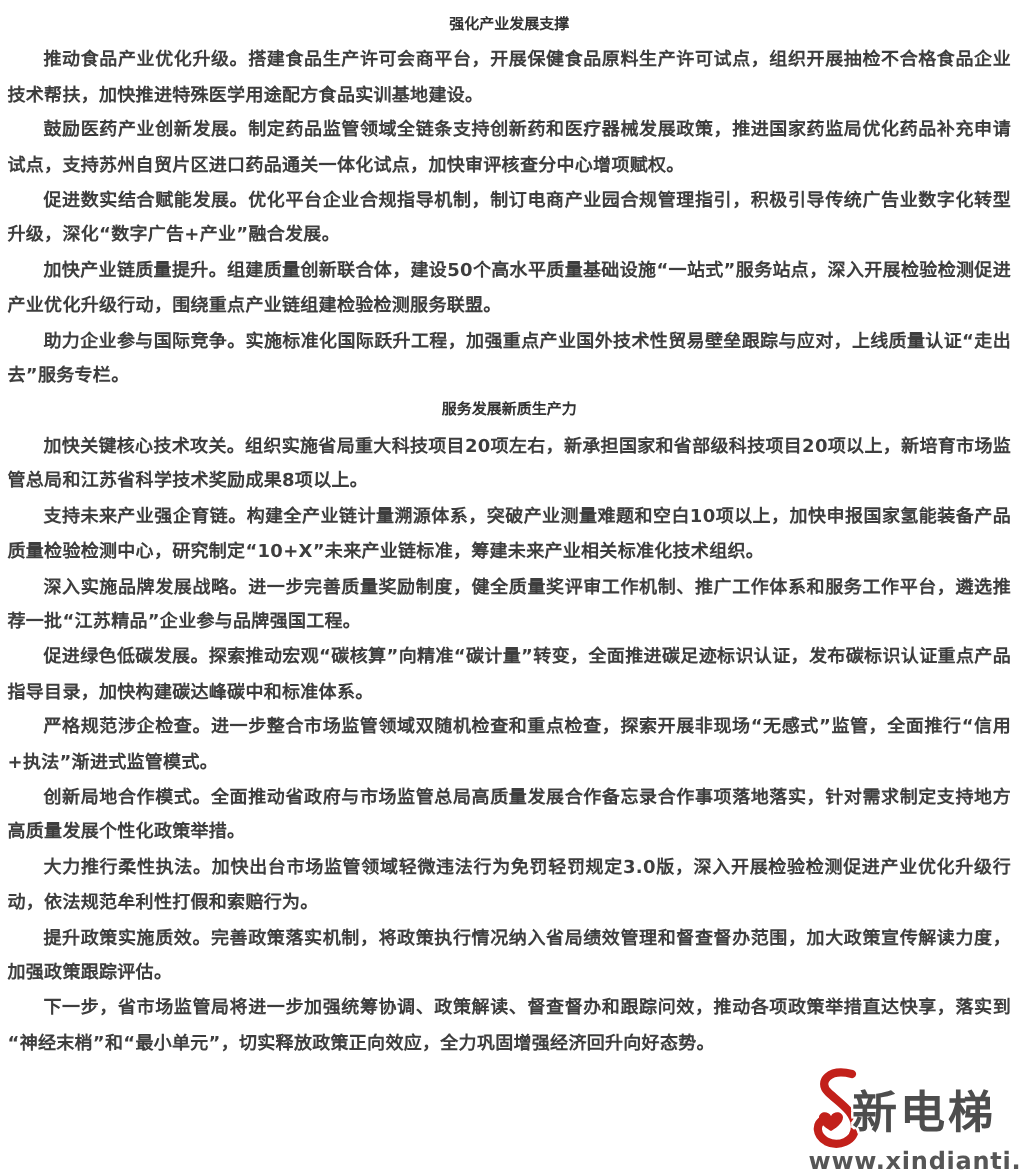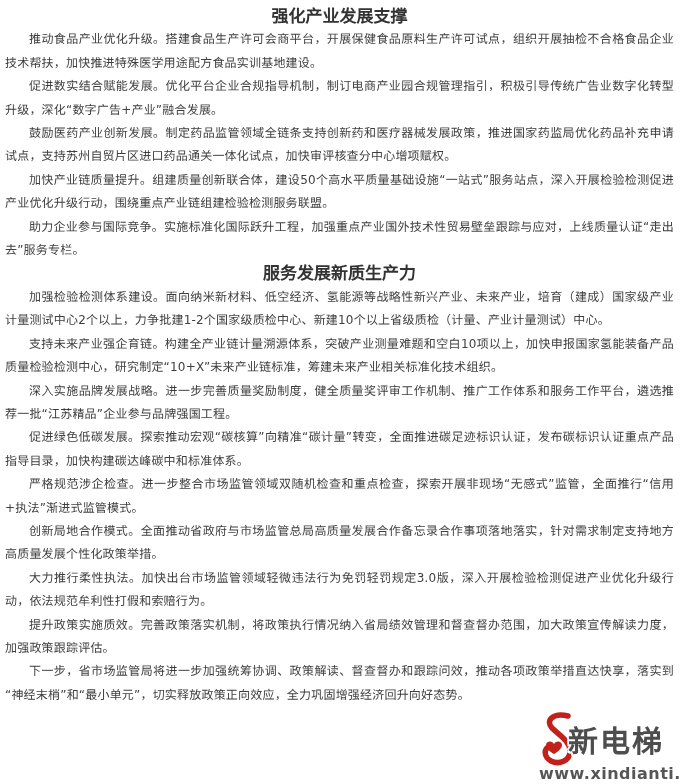--- a/index.html
+++ b/index.html
@@ -12,27 +12,28 @@
     padding:5px 6px 0 5px;
     font-size:12px;
     line-height:23.4px;
     color:#3e3e3e;
     text-align:justify;
   }
   .sec-heading{
     text-align:center;
     font-weight:bold;
     color:#333333;
-    font-size:17px;
+    font-size:10px;
     margin:0;
   }
   .para{
     margin:0;
     text-indent:2em;
     letter-spacing:0.2px;
+    font-weight:bold;
   }
   
   .watermark{
     position:absolute;
     right:1px;
     bottom:1px;
     width:140px;
     height:66px;
     pointer-events:none;
   }
@@ -71,27 +72,27 @@
       -1.5px 0 0 #fff, 1.5px 0 0 #fff;
   }
 </style>
 </head>
 <body>
 
 <div class="article">
 
   <p class="sec-heading">强化产业发展支撑</p>
   <p class="para">推动食品产业优化升级。搭建食品生产许可会商平台，开展保健食品原料生产许可试点，组织开展抽检不合格食品企业技术帮扶，加快推进特殊医学用途配方食品实训基地建设。</p>
+  <p class="para">鼓励医药产业创新发展。制定药品监管领域全链条支持创新药和医疗器械发展政策，推进国家药监局优化药品补充申请试点，支持苏州自贸片区进口药品通关一体化试点，加快审评核查分中心增项赋权。</p>
   <p class="para">促进数实结合赋能发展。优化平台企业合规指导机制，制订电商产业园合规管理指引，积极引导传统广告业数字化转型升级，深化“数字广告+产业”融合发展。</p>
-  <p class="para">鼓励医药产业创新发展。制定药品监管领域全链条支持创新药和医疗器械发展政策，推进国家药监局优化药品补充申请试点，支持苏州自贸片区进口药品通关一体化试点，加快审评核查分中心增项赋权。</p>
   <p class="para">加快产业链质量提升。组建质量创新联合体，建设50个高水平质量基础设施“一站式”服务站点，深入开展检验检测促进产业优化升级行动，围绕重点产业链组建检验检测服务联盟。</p>
   <p class="para">助力企业参与国际竞争。实施标准化国际跃升工程，加强重点产业国外技术性贸易壁垒跟踪与应对，上线质量认证“走出去”服务专栏。</p>
 
   <p class="sec-heading">服务发展新质生产力</p>
-  <p class="para">加强检验检测体系建设。面向纳米新材料、低空经济、氢能源等战略性新兴产业、未来产业，培育（建成）国家级产业计量测试中心2个以上，力争批建1-2个国家级质检中心、新建10个以上省级质检（计量、产业计量测试）中心。</p>
+  <p class="para">加快关键核心技术攻关。组织实施省局重大科技项目20项左右，新承担国家和省部级科技项目20项以上，新培育市场监管总局和江苏省科学技术奖励成果8项以上。</p>
   <p class="para">支持未来产业强企育链。构建全产业链计量溯源体系，突破产业测量难题和空白10项以上，加快申报国家氢能装备产品质量检验检测中心，研究制定“10+X”未来产业链标准，筹建未来产业相关标准化技术组织。</p>
   <p class="para">深入实施品牌发展战略。进一步完善质量奖励制度，健全质量奖评审工作机制、推广工作体系和服务工作平台，遴选推荐一批“江苏精品”企业参与品牌强国工程。</p>
   <p class="para">促进绿色低碳发展。探索推动宏观“碳核算”向精准“碳计量”转变，全面推进碳足迹标识认证，发布碳标识认证重点产品指导目录，加快构建碳达峰碳中和标准体系。</p>
 
   <p class="para">严格规范涉企检查。进一步整合市场监管领域双随机检查和重点检查，探索开展非现场“无感式”监管，全面推行“信用+执法”渐进式监管模式。</p>
   <p class="para">创新局地合作模式。全面推动省政府与市场监管总局高质量发展合作备忘录合作事项落地落实，针对需求制定支持地方高质量发展个性化政策举措。</p>
   <p class="para">大力推行柔性执法。加快出台市场监管领域轻微违法行为免罚轻罚规定3.0版，深入开展检验检测促进产业优化升级行动，依法规范牟利性打假和索赔行为。</p>
   <p class="para">提升政策实施质效。完善政策落实机制，将政策执行情况纳入省局绩效管理和督查督办范围，加大政策宣传解读力度，加强政策跟踪评估。</p>
   <p class="para">下一步，省市场监管局将进一步加强统筹协调、政策解读、督查督办和跟踪问效，推动各项政策举措直达快享，落实到“神经末梢”和“最小单元”，切实释放政策正向效应，全力巩固增强经济回升向好态势。</p>
 

